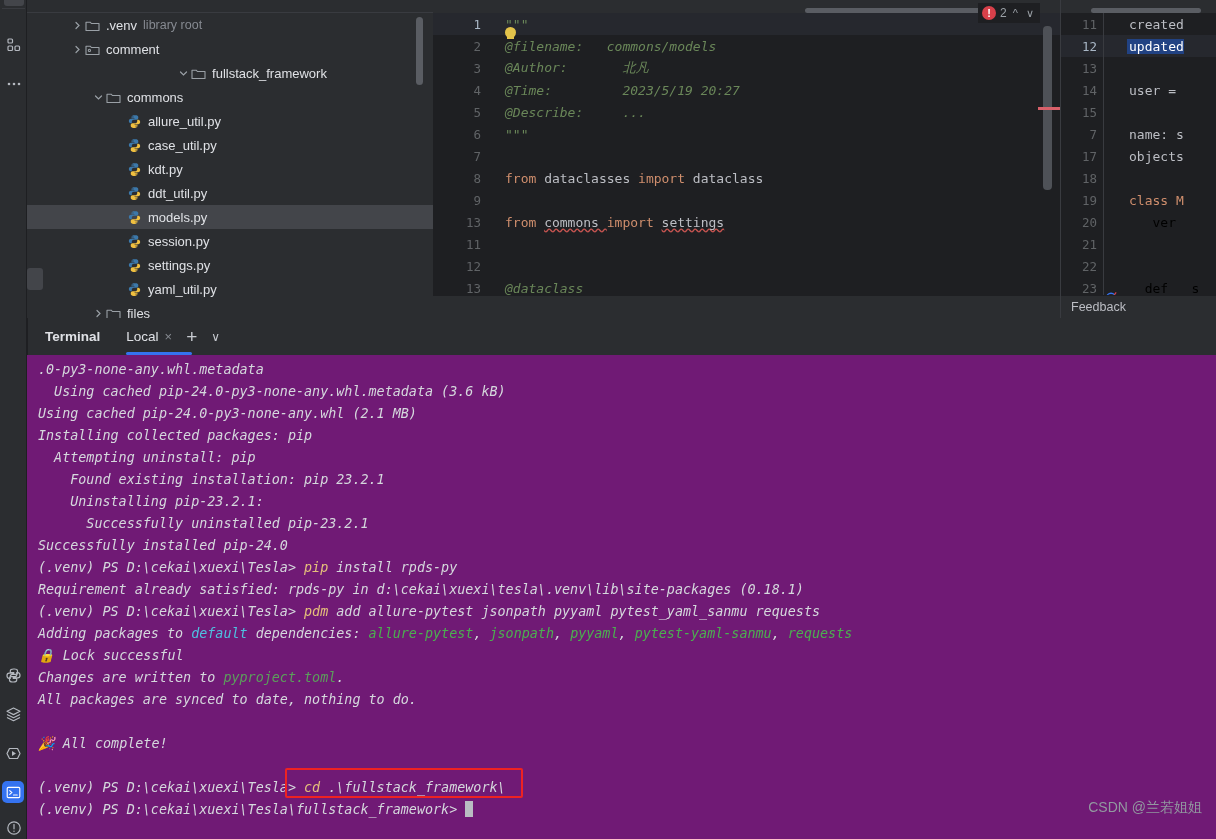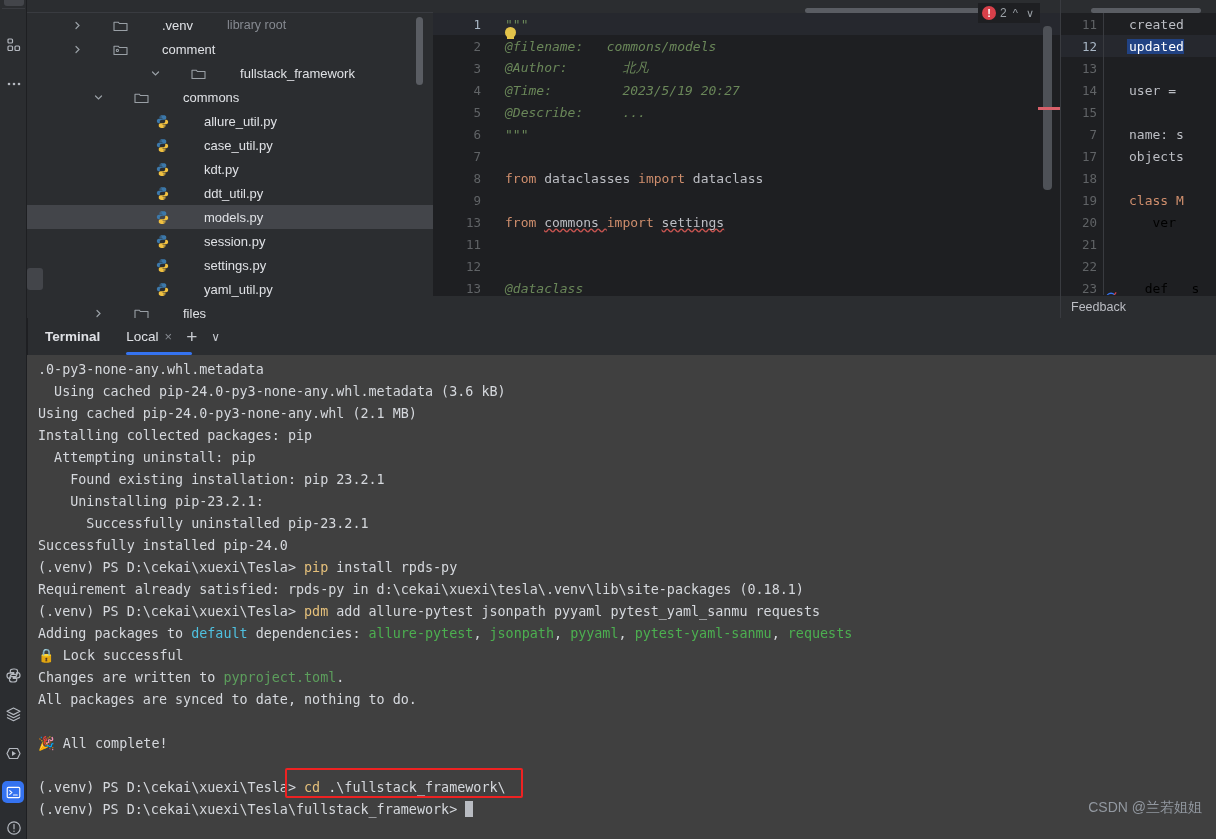--- a/index.html
+++ b/index.html
@@ -40,21 +40,21 @@
     position: absolute; left: 27px; top: 0; width: 406px; height: 318px;
     background: #2b2d30; overflow: hidden;
   }
   .tree-top-bar {
     position: absolute; left: 0; top: 0; width: 406px; height: 13px;
     background: #2b2d30; border-bottom: 1px solid #393b40;
   }
   .tree-rows { position: absolute; left: 0; top: 13px; width: 406px; }
   .tree-row {
     position: relative; height: 24px; display: flex; align-items: center;
-    white-space: nowrap; font-size: 13px; color: #dfe1e5; gap: 28px;
+    white-space: nowrap; font-size: 13px; color: #dfe1e5;
   }
   .tree-row.selected { background: #43454a; }
   .chev {
     width: 13px; height: 13px; flex: 0 0 13px; margin-left: 2px;
     color: #9aa0a6; display: inline-flex; align-items: center; justify-content: center;
   }
   .chev.empty { visibility: hidden; }
   .tree-icon {
     width: 17px; height: 17px; flex: 0 0 17px; margin-right: 5px;
     display: inline-flex; align-items: center; justify-content: center;
@@ -199,23 +199,23 @@
   .term-tab .tab-underline {
     position: absolute; left: 0; bottom: 0; width: 66px; height: 3px;
     background: #3573f0; border-radius: 2px;
   }
   .tab-close { color: #868a91; font-size: 13px; }
   .term-plus { color: #c6c9cf; font-size: 19px; margin-left: 14px; line-height: 1; }
   .term-chev { color: #c6c9cf; font-size: 12px; margin-left: 14px; }
 
   .term-body {
     position: absolute; left: 0; top: 37px; width: 1189px; height: 484px;
-    background: #404040; padding-left: 11px; padding-top: 4px;
+    background: #701a75; padding-left: 11px; padding-top: 4px;
     font-family: "DejaVu Sans Mono", monospace; font-size: 13.4px;
-    line-height: 22px; color: #d5d8dd; white-space: pre;
+    line-height: 22px; color: #d5d8dd; white-space: pre; font-style: italic;
   }
   .t-row { height: 22px; white-space: pre; }
   .t-white { color: #d5d8dd; }
   .t-yellow { color: #e5c07b; }
   .t-green { color: #4caf50; }
   .t-cyan { color: #4fc1e0; }
   .t-darkgreen { color: #5c9e5c; }
   .lock-emoji { color: #f0c040; }
   .party-emoji { color: #f0c040; }
 

